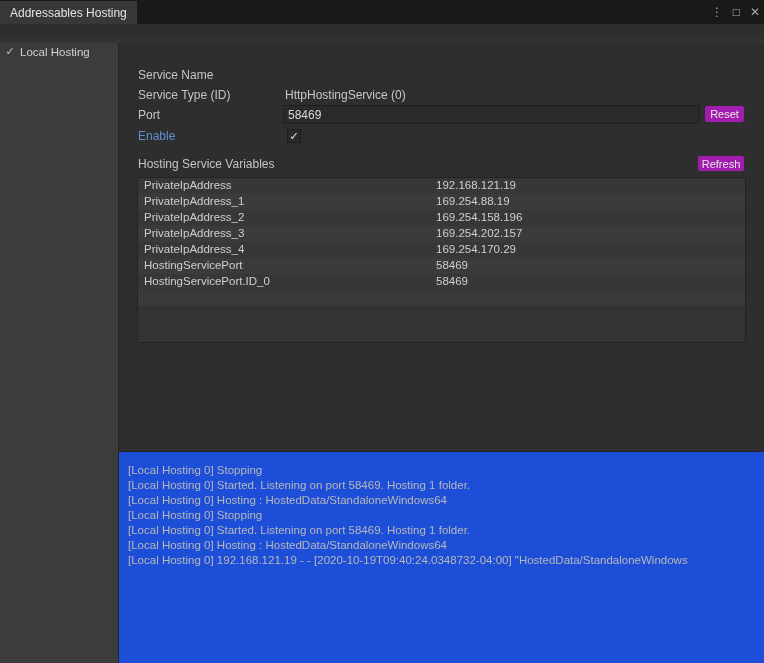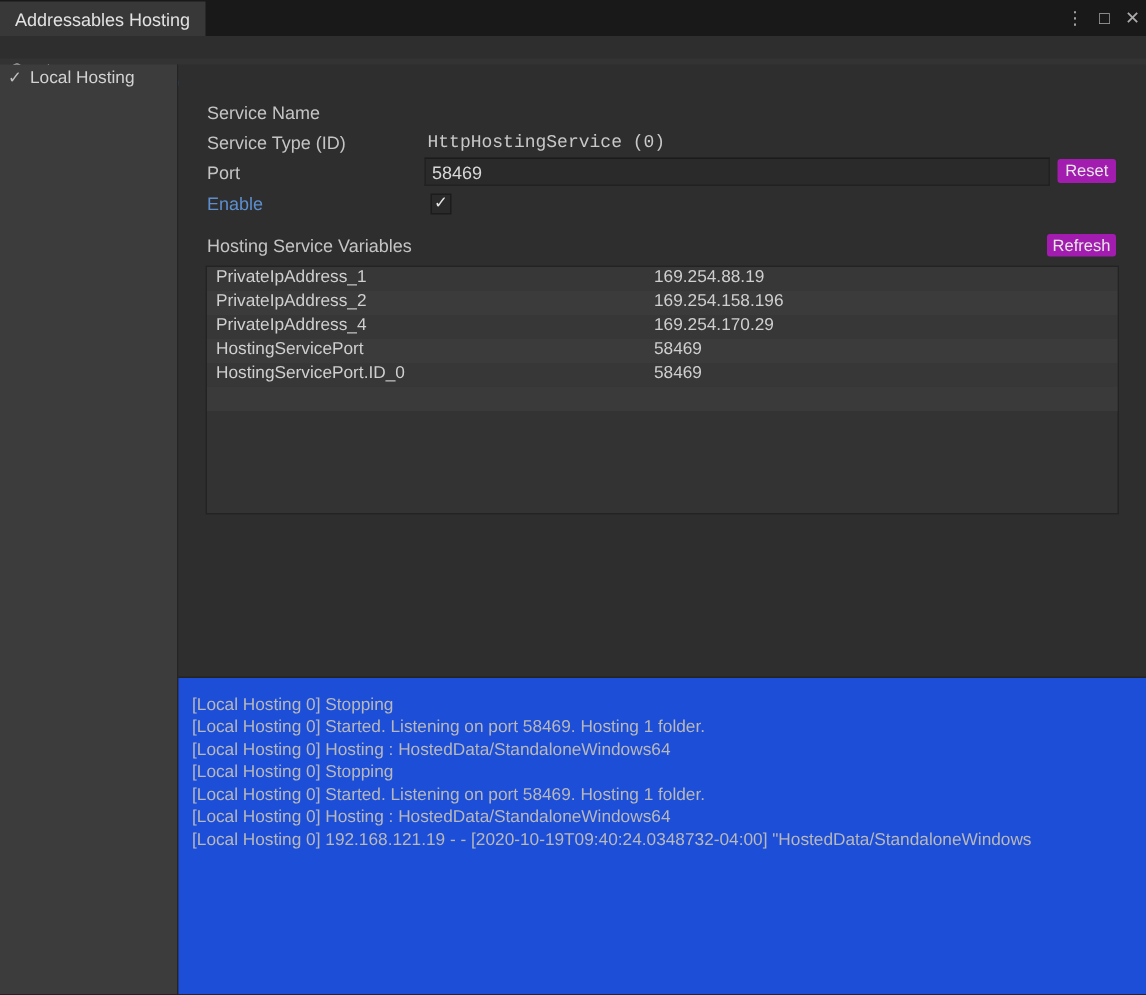--- a/index.html
+++ b/index.html
@@ -22,21 +22,21 @@
 
   
   .sidebar{position:absolute;top:43px;left:0;width:118px;bottom:0;background:#3c3c3c;}
   .sidebar-item{height:17px;display:flex;align-items:center;gap:3px;padding-left:3px;color:#d2d2d2;font-size:11.5px;}
   .sidebar-check{width:14px;text-align:center;color:#c0c0c0;font-size:11px;}
   .vdivider{position:absolute;top:43px;left:118px;width:1px;bottom:0;background:#242424;}
 
   
   .main{position:absolute;top:43px;left:119px;right:0;bottom:0;background:#2e2e2e;}
   .flabel{position:absolute;left:19px;color:#c4c4c4;font-size:12px;white-space:nowrap;}
-  .fvalue{position:absolute;color:#c8c8c8;font-size:12px;white-space:nowrap;font-family:Liberation Mono, monospace;}
+  .fvalue{position:absolute;color:#c8c8c8;font-size:12px;white-space:nowrap;}
   .input{position:absolute;background:#2a2a2a;border:1px solid #212121;border-top-color:#1b1b1b;
          color:#d8d8d8;font-size:12px;display:flex;align-items:center;padding:0 4px;white-space:nowrap;overflow:hidden;}
   .btn{position:absolute;background:#a21caf;border:1px solid #2e2e2e;border-radius:3px;color:#e8e8e8;
        font-size:11px;display:flex;align-items:center;justify-content:center;white-space:nowrap;cursor:default;}
   .label-blue{color:#5d8fd0;}
   .checkbox{position:absolute;left:168px;top:86px;width:14px;height:14px;background:#2a2a2a;
             border:1px solid #1c1c1c;display:flex;align-items:center;justify-content:center;}
   .checkbox .mark{color:#e6e6e6;font-size:11px;line-height:1;transform:translateY(-0.5px);}
 
   
@@ -112,26 +112,34 @@
     </div>
 
     <div class="flabel" style="top:114px;">Hosting Service Variables</div>
     <div class="btn" style="left:578px;top:112px;width:48px;height:17px;">
       <span>Refresh</span>
     </div>
 
     <div class="vartable">
       <div class="tbody">
         <div class="trow">
+          <span class="cell-name">PrivateIpAddress</span>
+          <span class="cell-value">192.168.121.19</span>
+        </div>
+        <div class="trow">
           <span class="cell-name">PrivateIpAddress_1</span>
           <span class="cell-value">169.254.88.19</span>
         </div>
         <div class="trow">
           <span class="cell-name">PrivateIpAddress_2</span>
           <span class="cell-value">169.254.158.196</span>
+        </div>
+        <div class="trow">
+          <span class="cell-name">PrivateIpAddress_3</span>
+          <span class="cell-value">169.254.202.157</span>
         </div>
         <div class="trow">
           <span class="cell-name">PrivateIpAddress_4</span>
           <span class="cell-value">169.254.170.29</span>
         </div>
         <div class="trow">
           <span class="cell-name">HostingServicePort</span>
           <span class="cell-value">58469</span>
         </div>
         <div class="trow">

